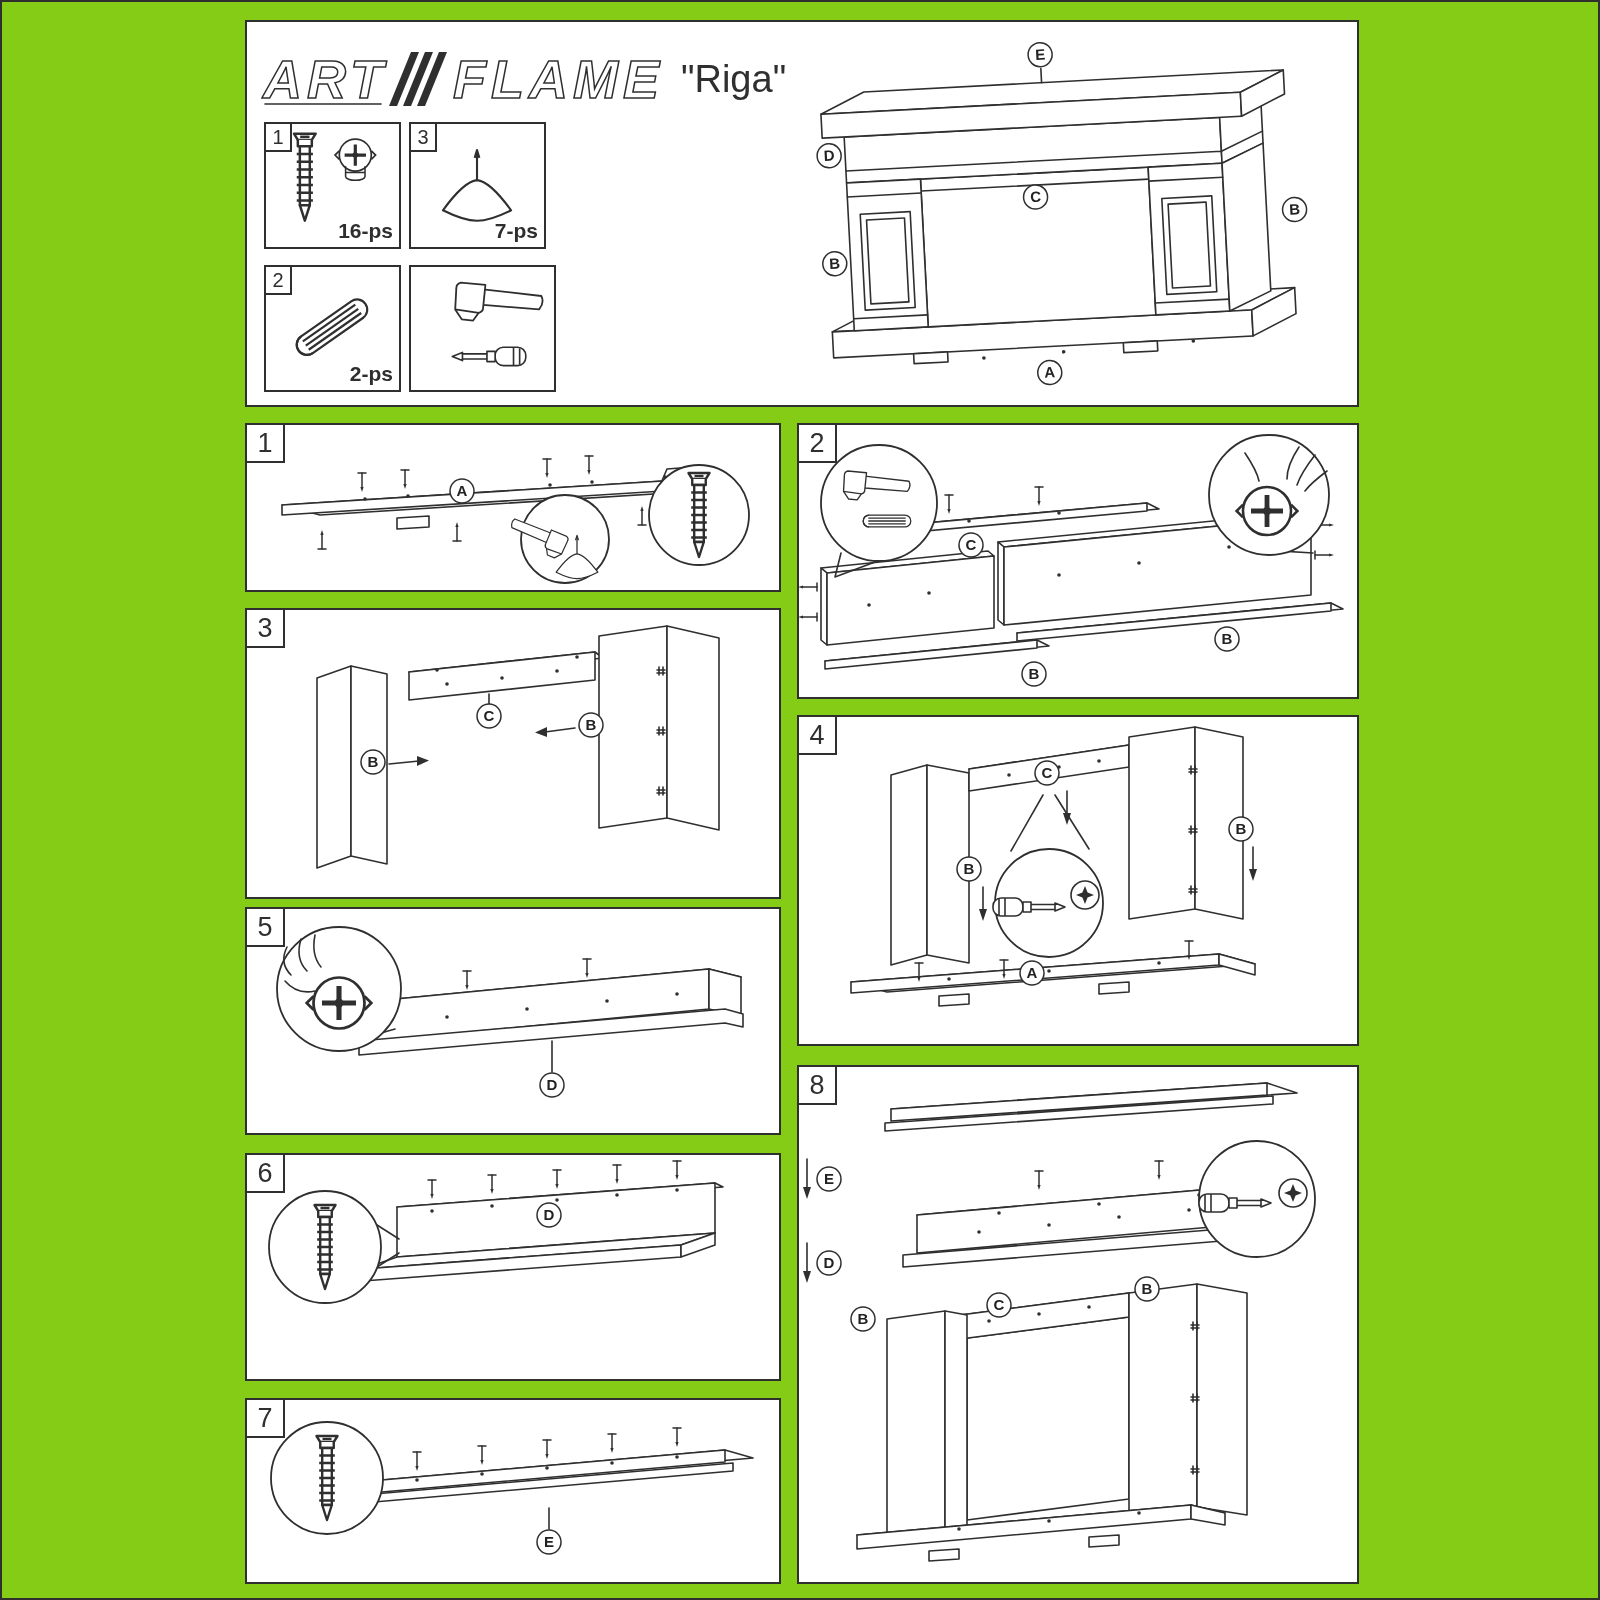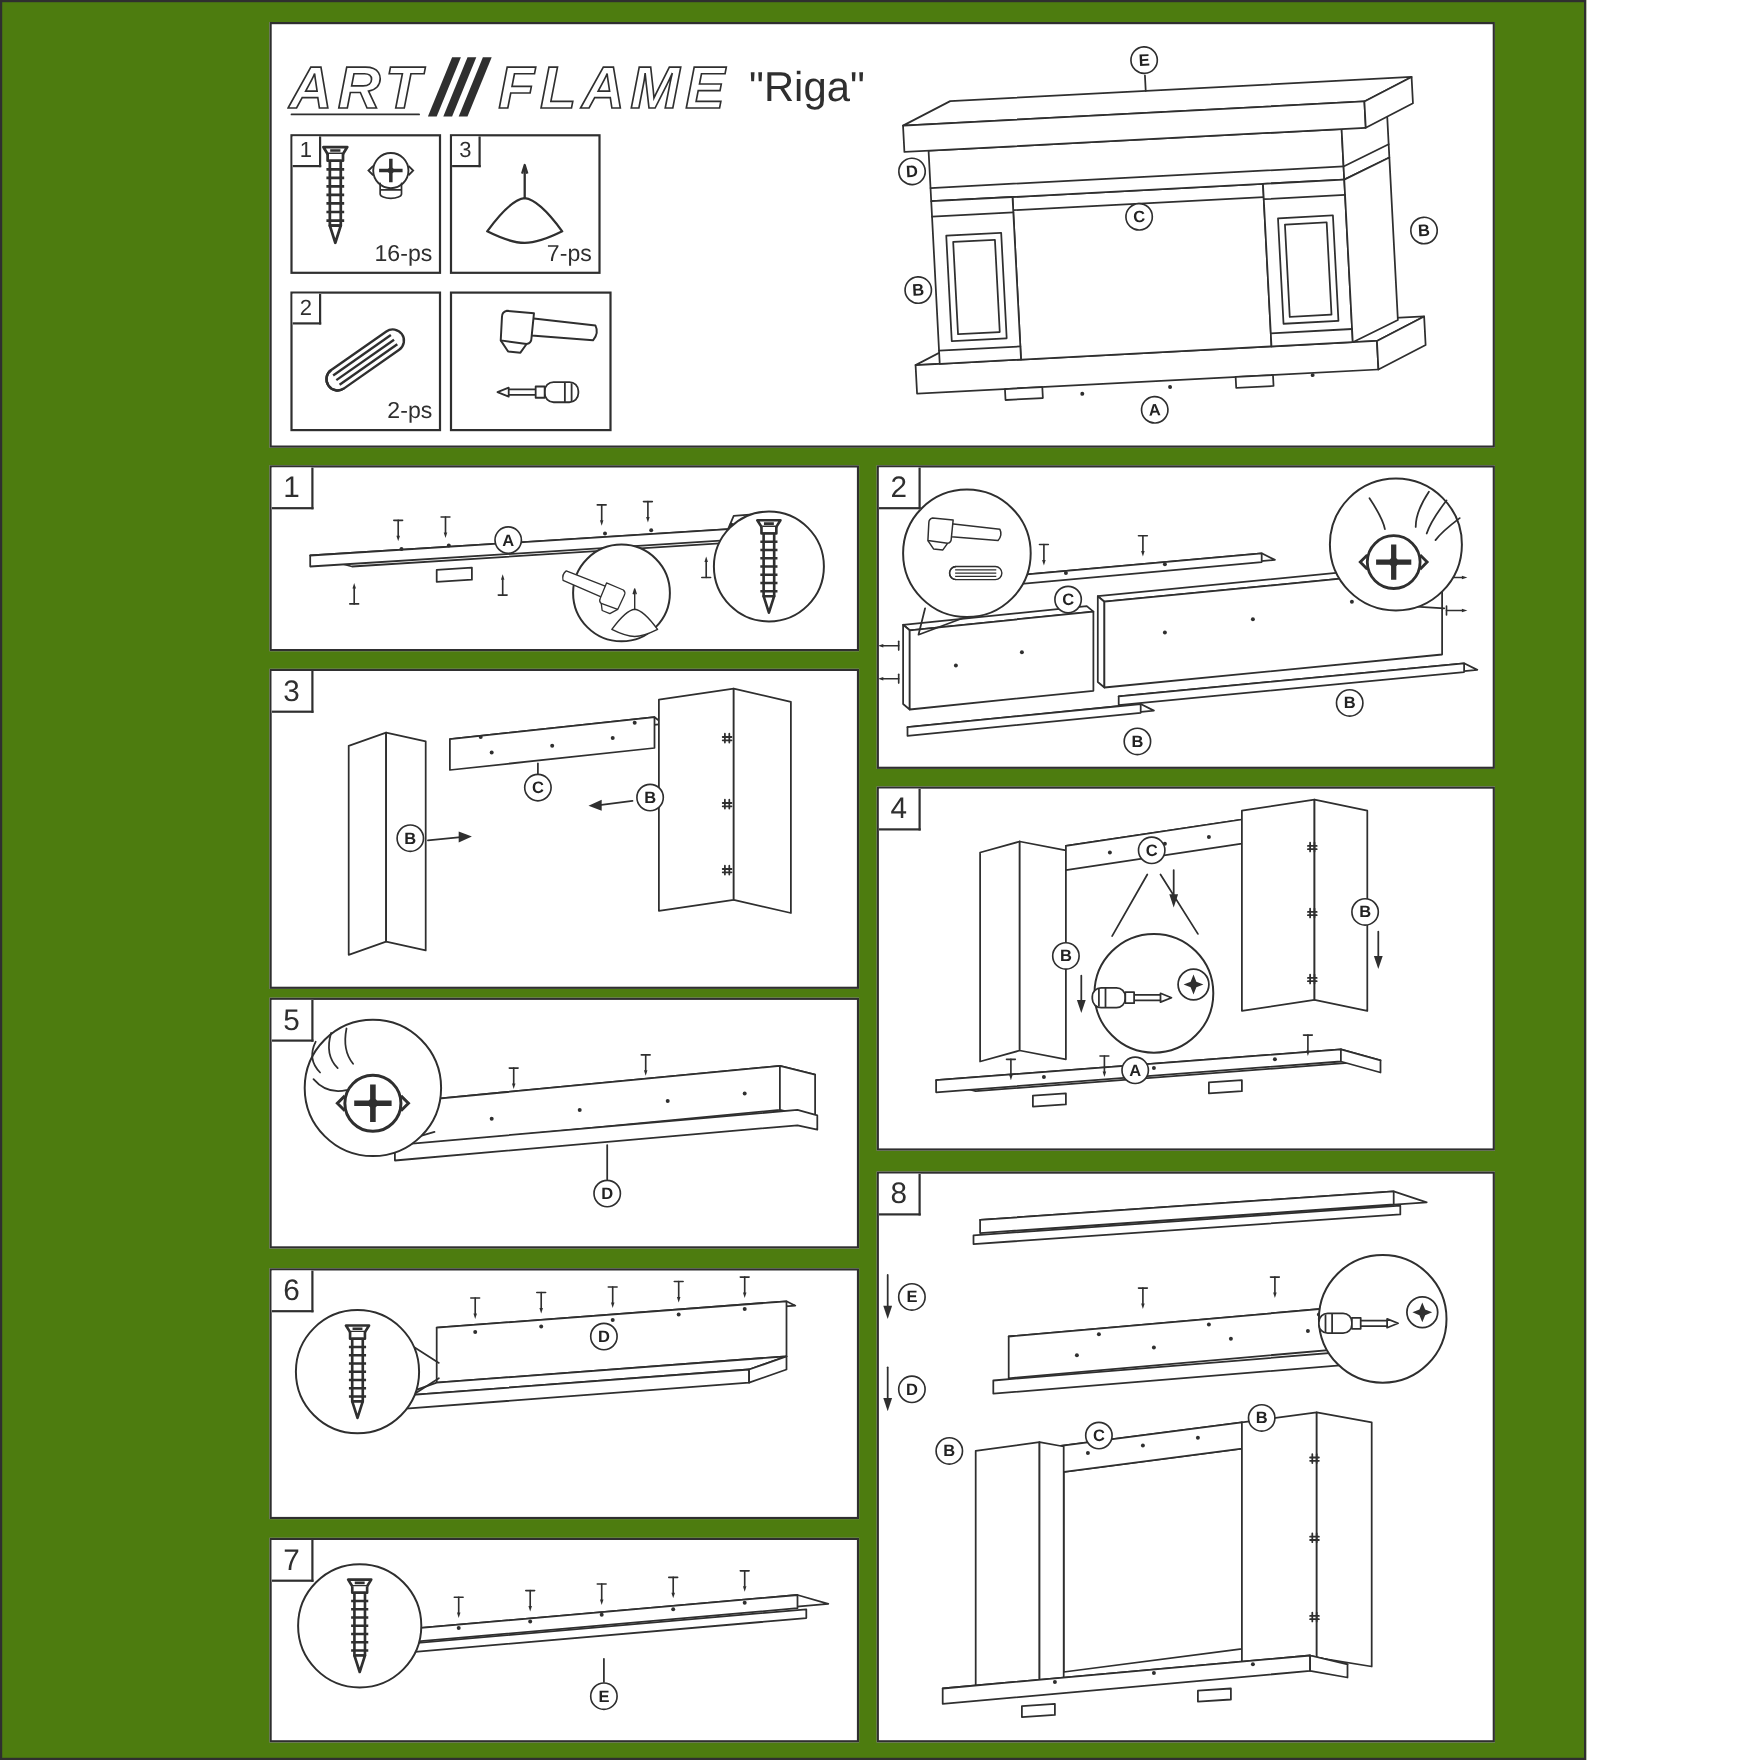--- a/index.html
+++ b/index.html
@@ -1,26 +1,26 @@
 <!DOCTYPE html>
 <html><head>
 <meta charset="utf-8">
 <style>
   *{margin:0;padding:0;box-sizing:border-box}
   html,body{background:#fff}
   body{width:1600px;height:1600px;font-family:"Liberation Sans",sans-serif;color:#2f2f2f}
-  .page{position:relative;width:1442px;height:1600px;background:#4d7c0f;border:2px solid #2f2f2f;overflow:hidden}
+  .page{position:relative;width:1600px;height:1600px;background:#84cc16;border:2px solid #2f2f2f;overflow:hidden}
   .panel{position:absolute;border:2px solid #2f2f2f;background:#fff}
   .panel>svg{position:absolute;left:0;top:0}
   .badge{position:absolute;top:0;left:0;width:38px;height:38px;border-right:2px solid #2f2f2f;border-bottom:2px solid #2f2f2f;
          display:flex;align-items:center;justify-content:center;font-size:27px;background:#fff;z-index:5}
   .pbox{position:absolute;border:2px solid #2f2f2f;background:#fff}
   .pnum{position:absolute;top:0;left:0;width:26px;height:28px;border-right:2px solid #2f2f2f;border-bottom:2px solid #2f2f2f;
         display:flex;align-items:center;justify-content:center;font-size:20px;background:#fff;z-index:2}
-  .pqty{position:absolute;right:6px;bottom:4px;font-size:21px;font-weight:normal;z-index:2}
+  .pqty{position:absolute;right:6px;bottom:4px;font-size:21px;font-weight:bold;z-index:2}
   .pbox>svg{position:absolute;inset:0}
   
   .s{fill:none;stroke:#2f2f2f;stroke-width:1.6;stroke-linejoin:round;stroke-linecap:round}
   .f{fill:#fff;stroke:#2f2f2f;stroke-width:1.6;stroke-linejoin:round}
   .d{fill:#2f2f2f;stroke:none}
   .zoomc{fill:#fff;stroke:#2f2f2f;stroke-width:1.8}
   .lblc{fill:#fff;stroke:#2f2f2f;stroke-width:1.5}
   .lblt{font-family:"Liberation Sans",sans-serif;font-size:15px;font-weight:bold;text-anchor:middle;fill:#222}
   .logo-word{font-family:"Liberation Sans",sans-serif;font-size:54px;font-weight:bold;font-style:italic;letter-spacing:5px;
              fill:#fff;stroke:#2f2f2f;stroke-width:1.5}

